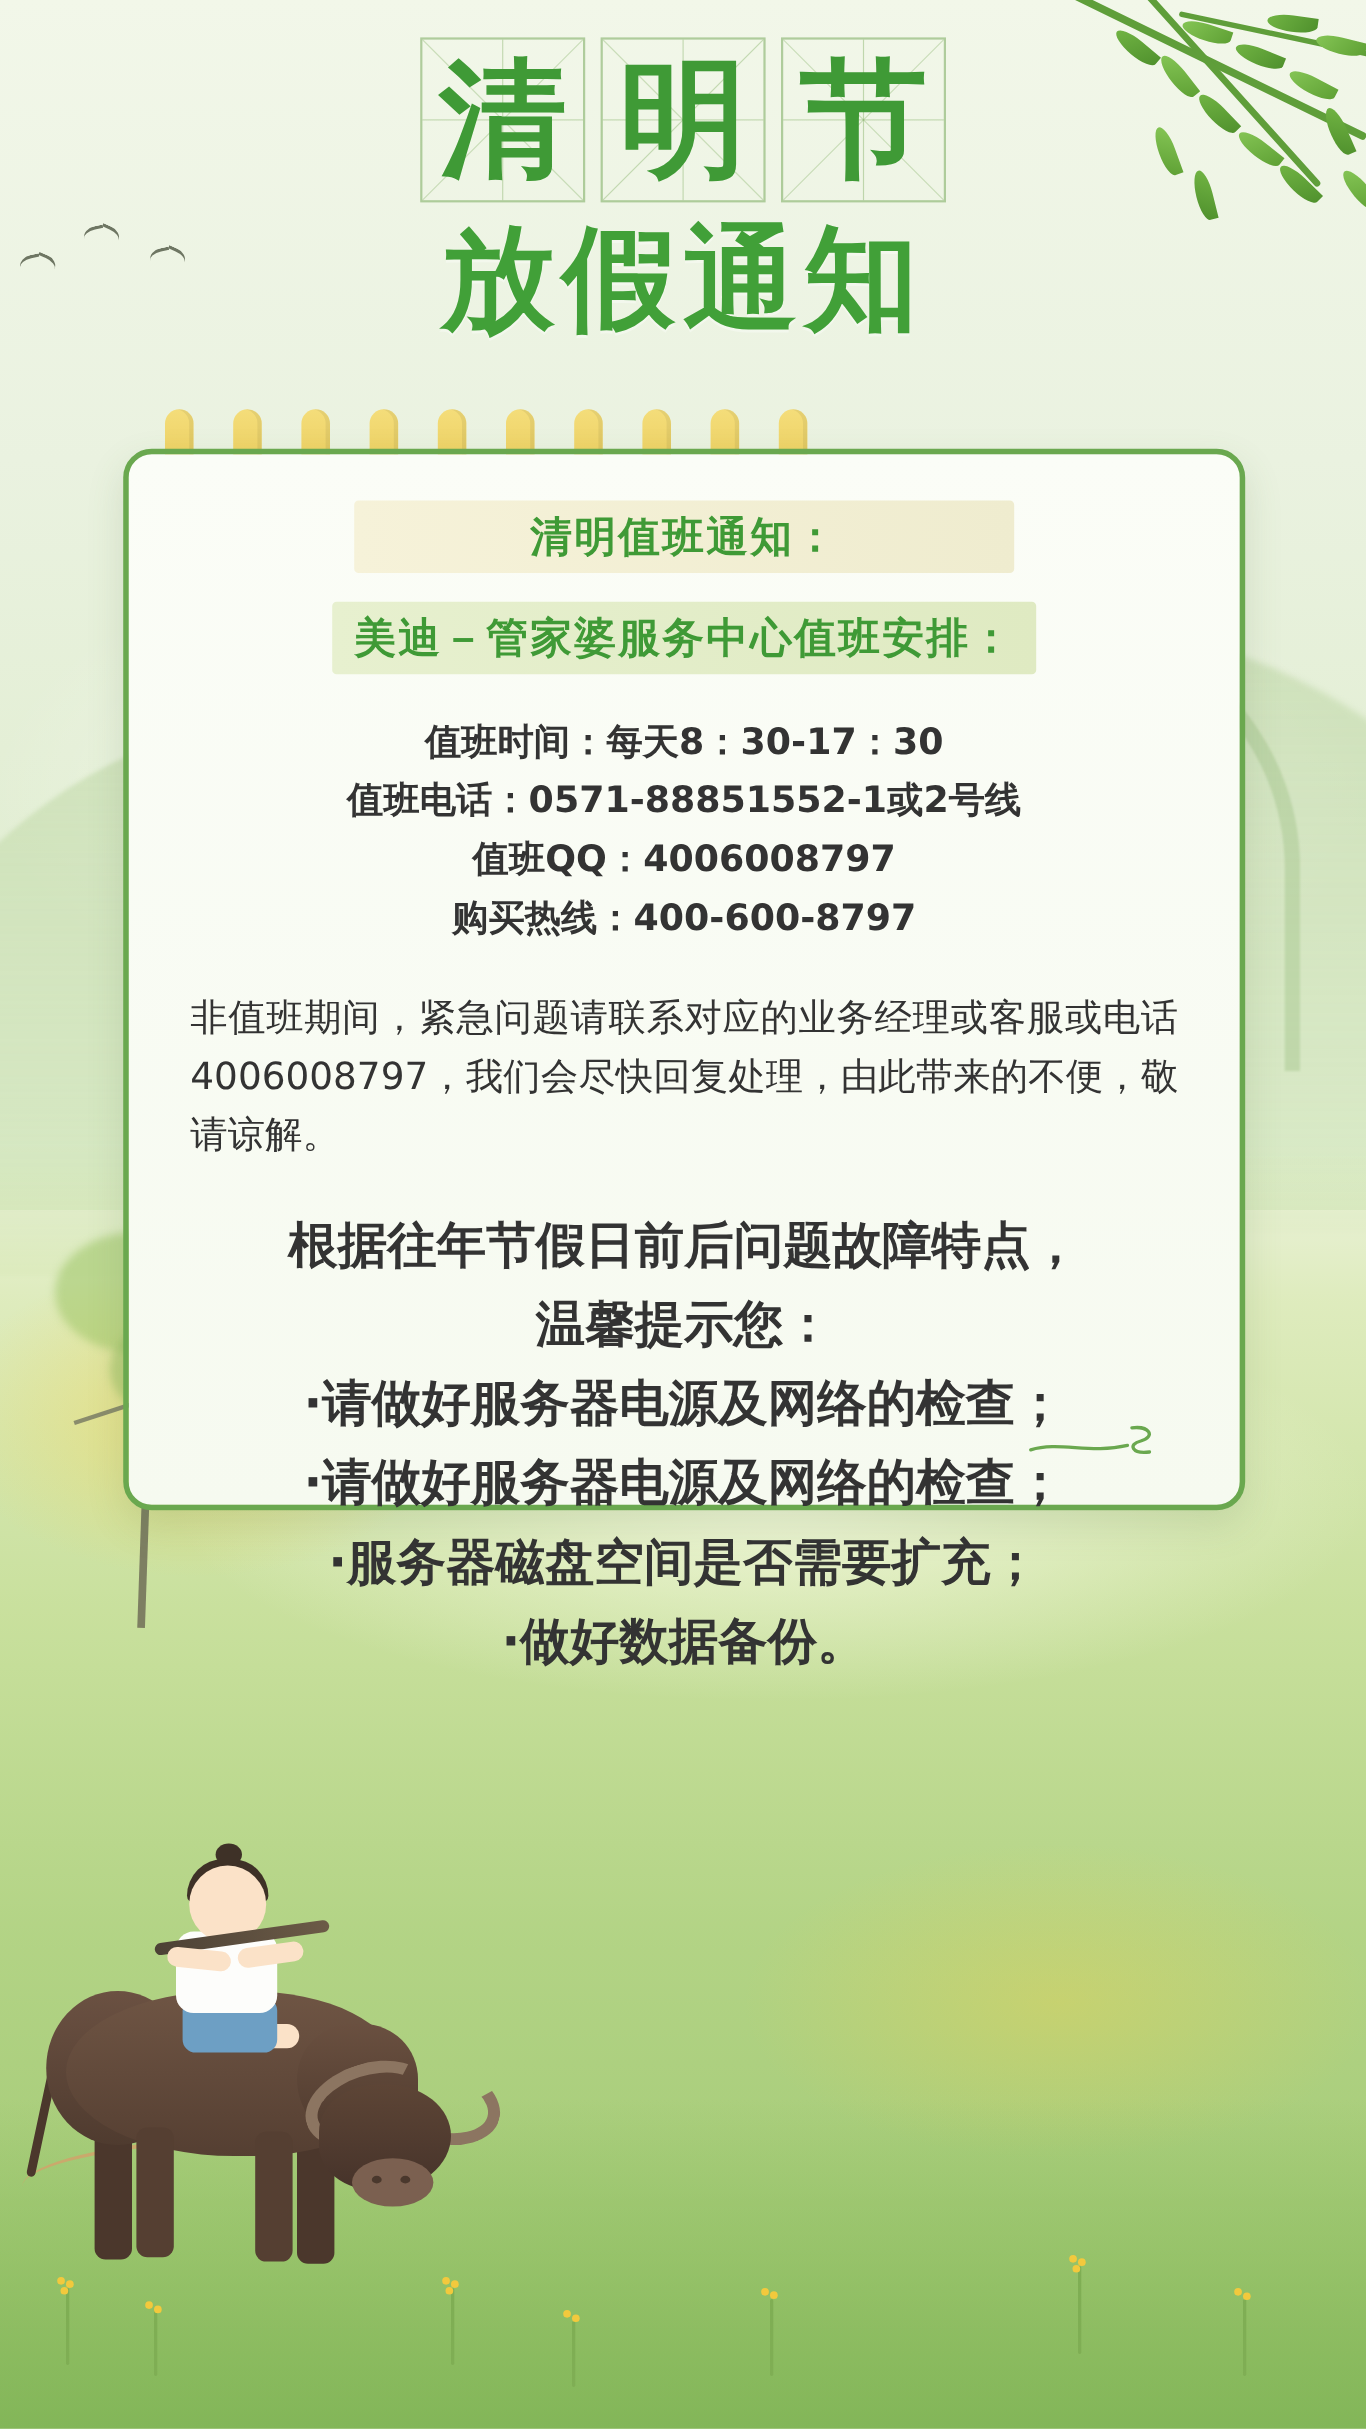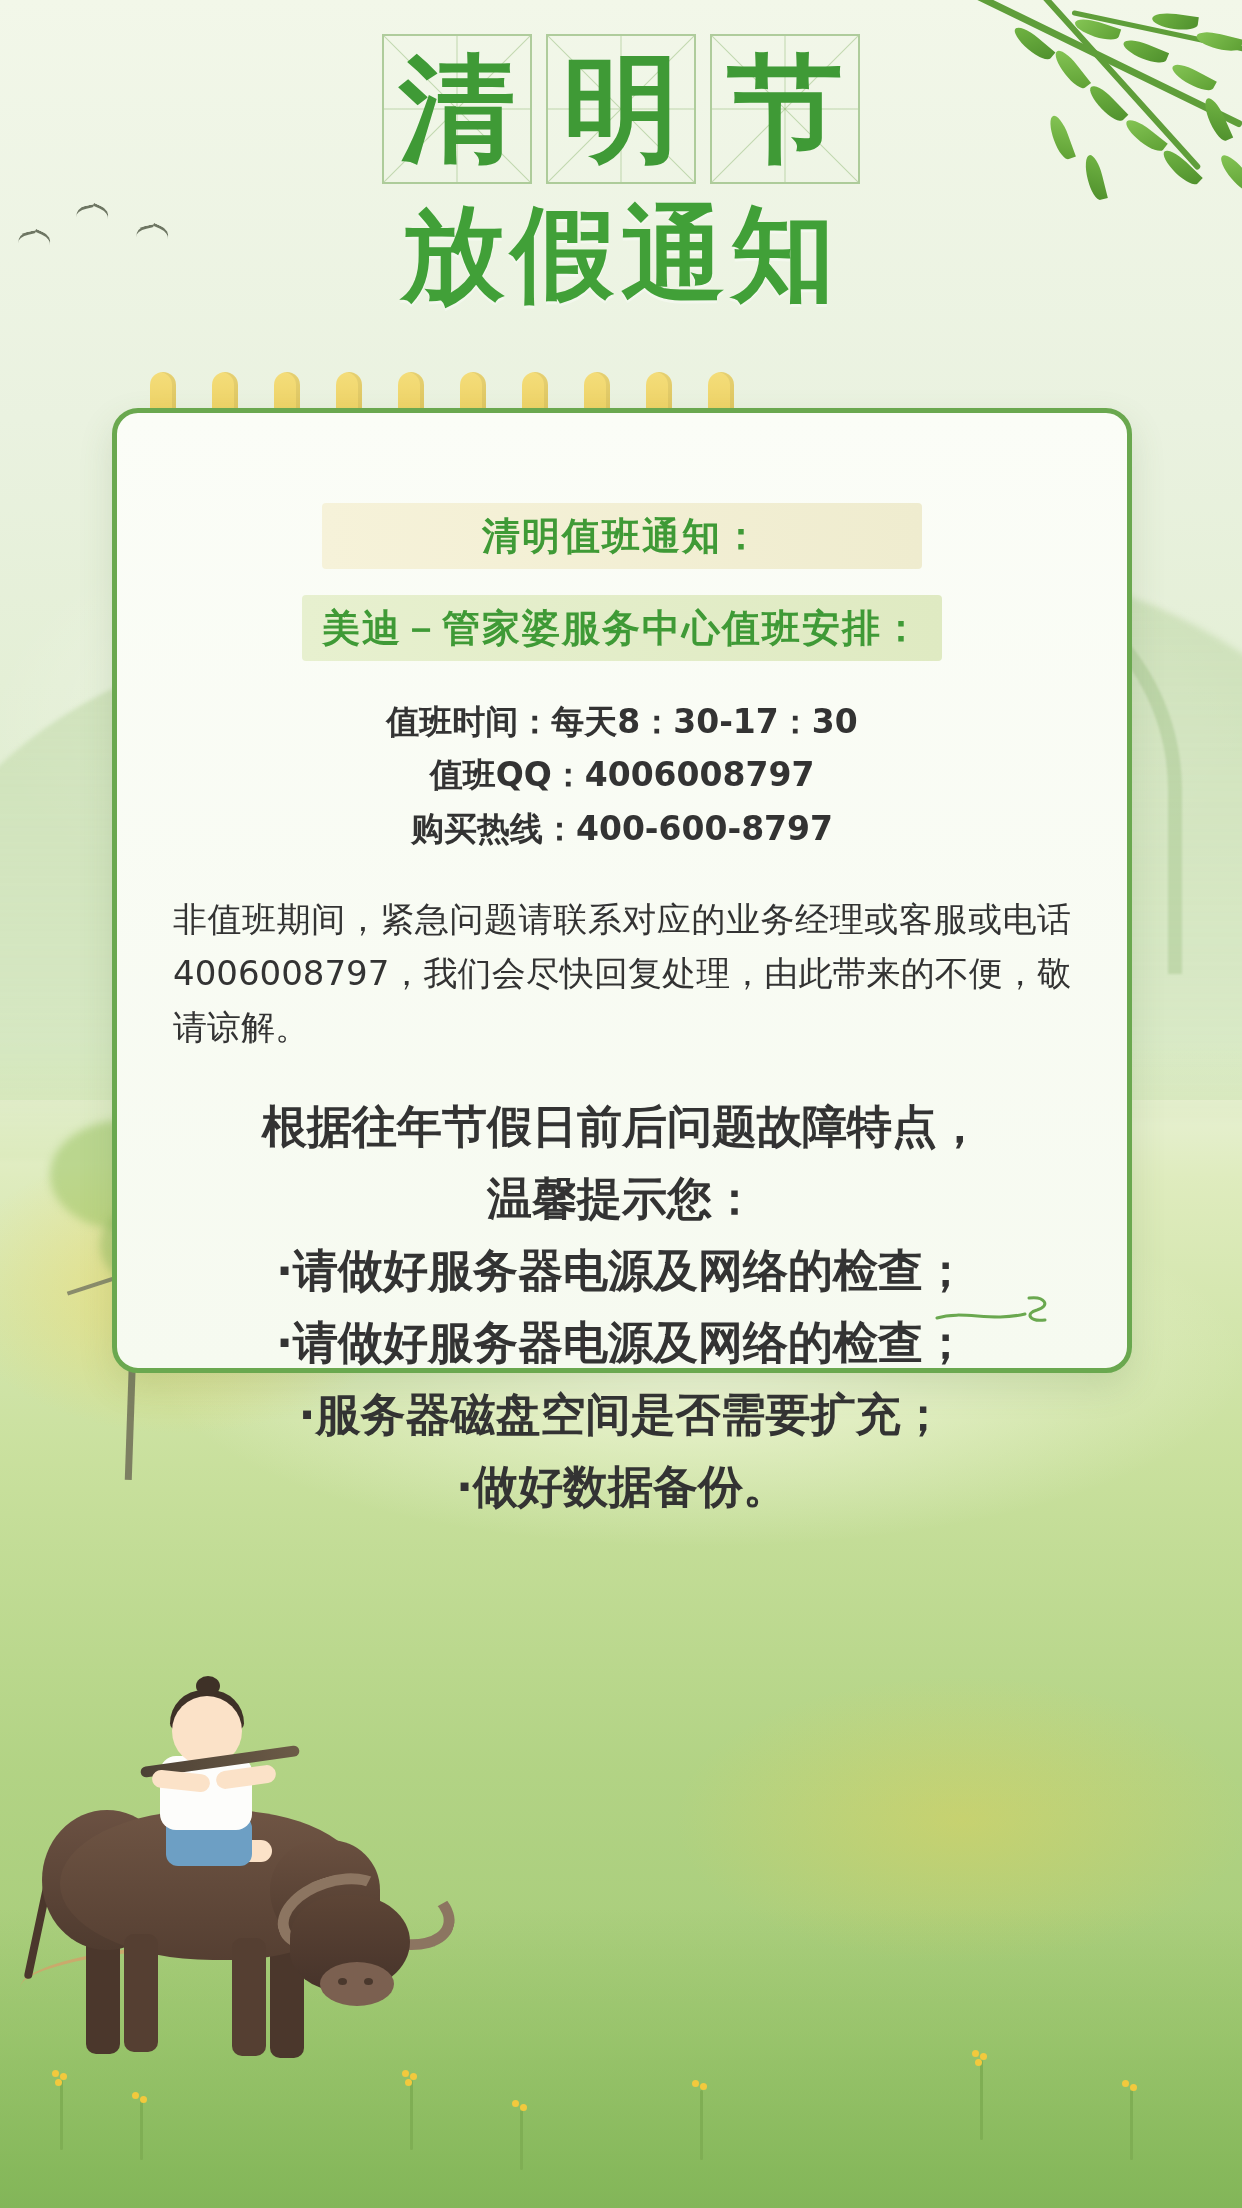--- a/index.html
+++ b/index.html
@@ -124,21 +124,21 @@
   .rings{position:absolute;left:150px;top:372px;width:600px;height:90px;display:flex;gap:36px;}
   .ring{width:26px;height:86px;border-radius:13px;background:linear-gradient(180deg,#f4dd7a,#e7c64e);
         box-shadow:inset -4px 0 0 rgba(0,0,0,.06);}
   .ring:after{content:"";display:block;margin:58px auto 0;width:26px;height:28px;border-radius:0 0 13px 13px;
         background:linear-gradient(180deg,#bcd98f,#a9cd77);}
   .card{
     position:absolute;left:112px;top:408px;width:1020px;height:965px;
     background:linear-gradient(180deg,#fbfdf7,#f6faf0);
     border:5px solid #6aa84f;border-radius:26px;
     box-shadow:0 14px 34px rgba(90,120,70,.16);
-    box-sizing:border-box;padding:90px 56px 40px;
+    box-sizing:border-box;padding:42px 56px 40px;
   }
   .banner{
     margin:0 auto;width:600px;height:66px;border-radius:4px;
     background:linear-gradient(90deg,#f6f2d9,#efeccf);
     display:flex;align-items:center;justify-content:center;
   }
   .banner.green{background:linear-gradient(90deg,#e7f0cf,#dfeac2);width:640px;}
   .banner h2{
     margin:0;font-size:38px;font-weight:700;color:#3f9a36;letter-spacing:2px;
     font-family:"DejaVu Sans","Liberation Sans",sans-serif;
@@ -328,20 +328,21 @@
 
 
   <div style="height:26px"></div>
 
   <div class="banner green">
     <h2>美迪－管家婆服务中心值班安排：</h2>
   </div>
 
   <div style="height:34px"></div>
   <div class="dutyline">值班时间：每天8：30-17：30</div>
+  <div class="dutyline">值班电话：0571-88851552-1或2号线</div>
   <div class="dutyline">值班QQ：4006008797</div>
   <div class="dutyline">购买热线：400-600-8797</div>
 
   <p class="para just" style="margin-top:38px">非值班期间，紧急问题请联系对应的业务经理或客服或电话4006008797，我们会尽快回复处理，由此带来的不便，敬请谅解。</p>
 
   <div class="tips">
     <div>根据往年节假日前后问题故障特点，</div>
     <div>温馨提示您：</div>
     <div>·请做好服务器电源及网络的检查；</div>
     <div>·请做好服务器电源及网络的检查；</div>

